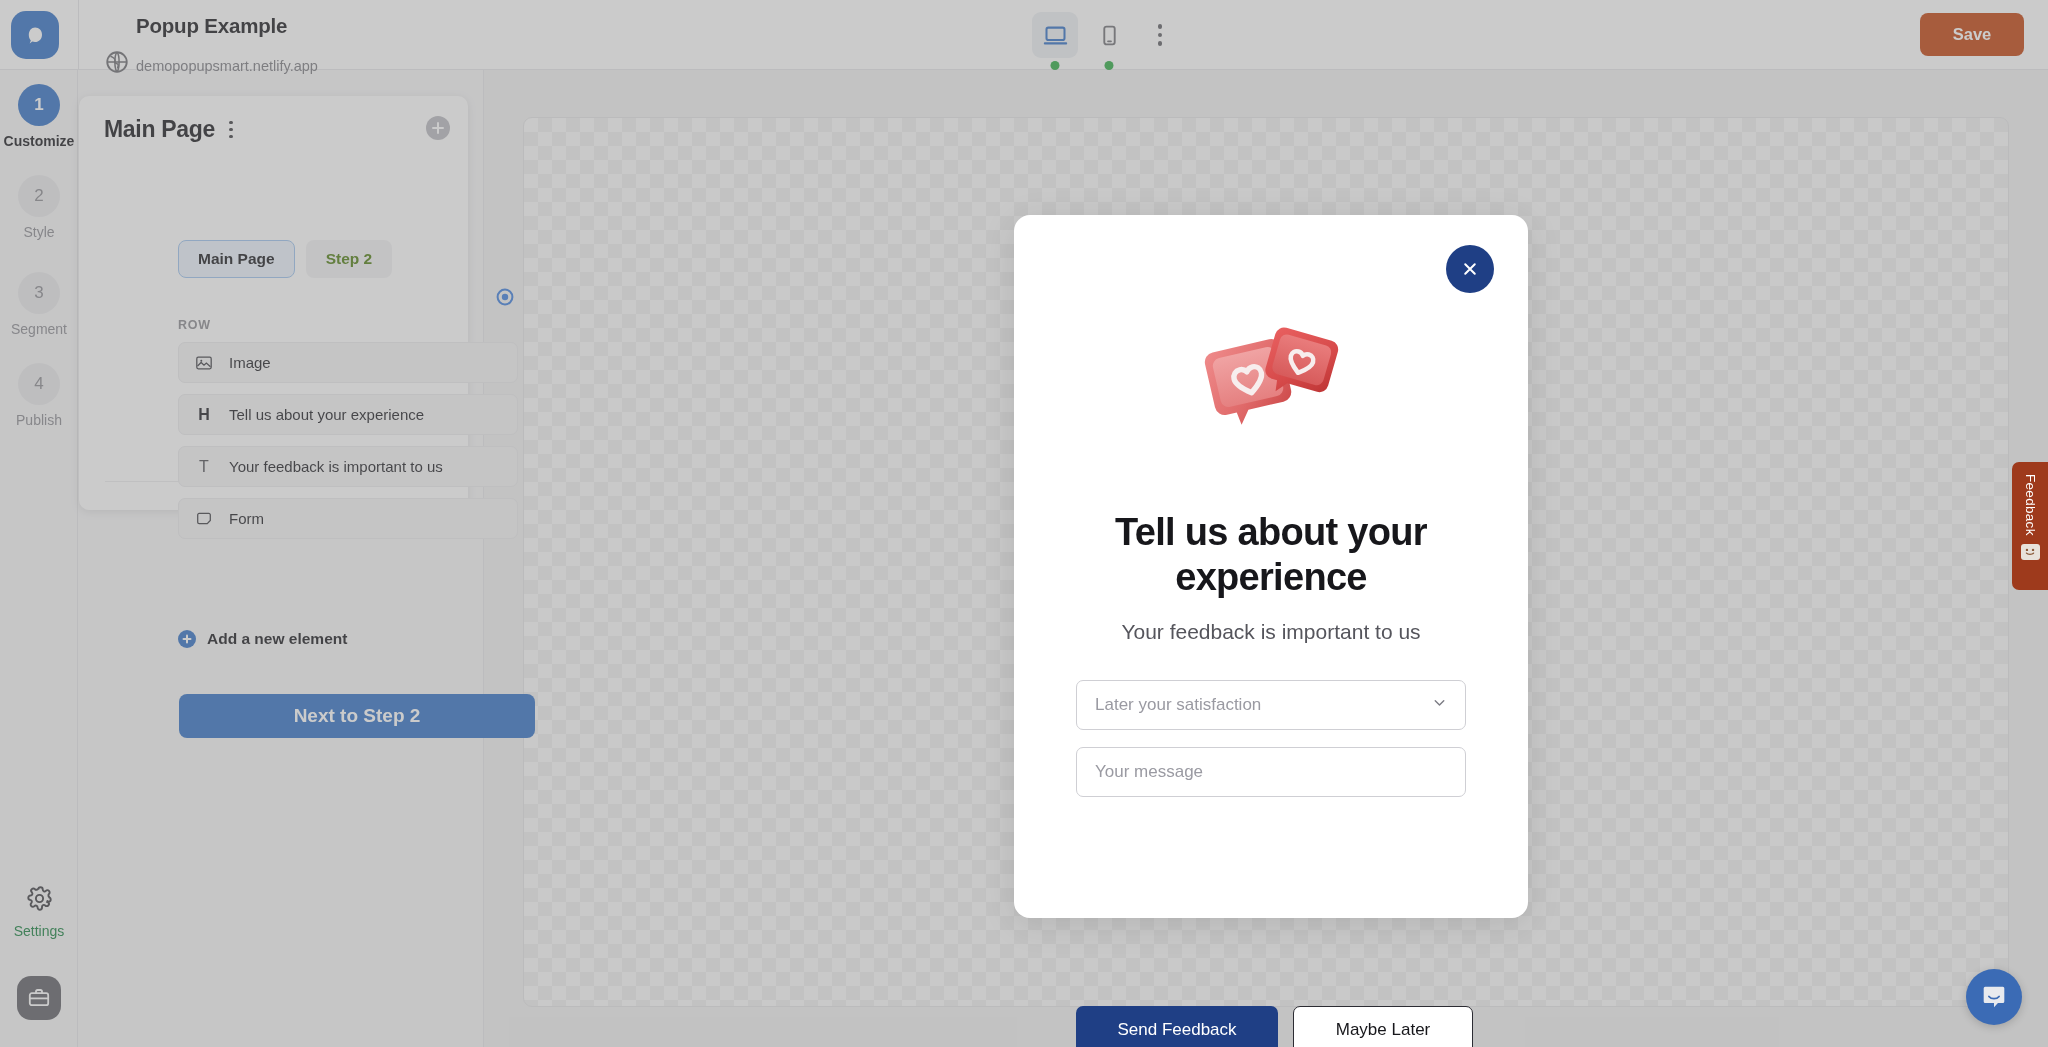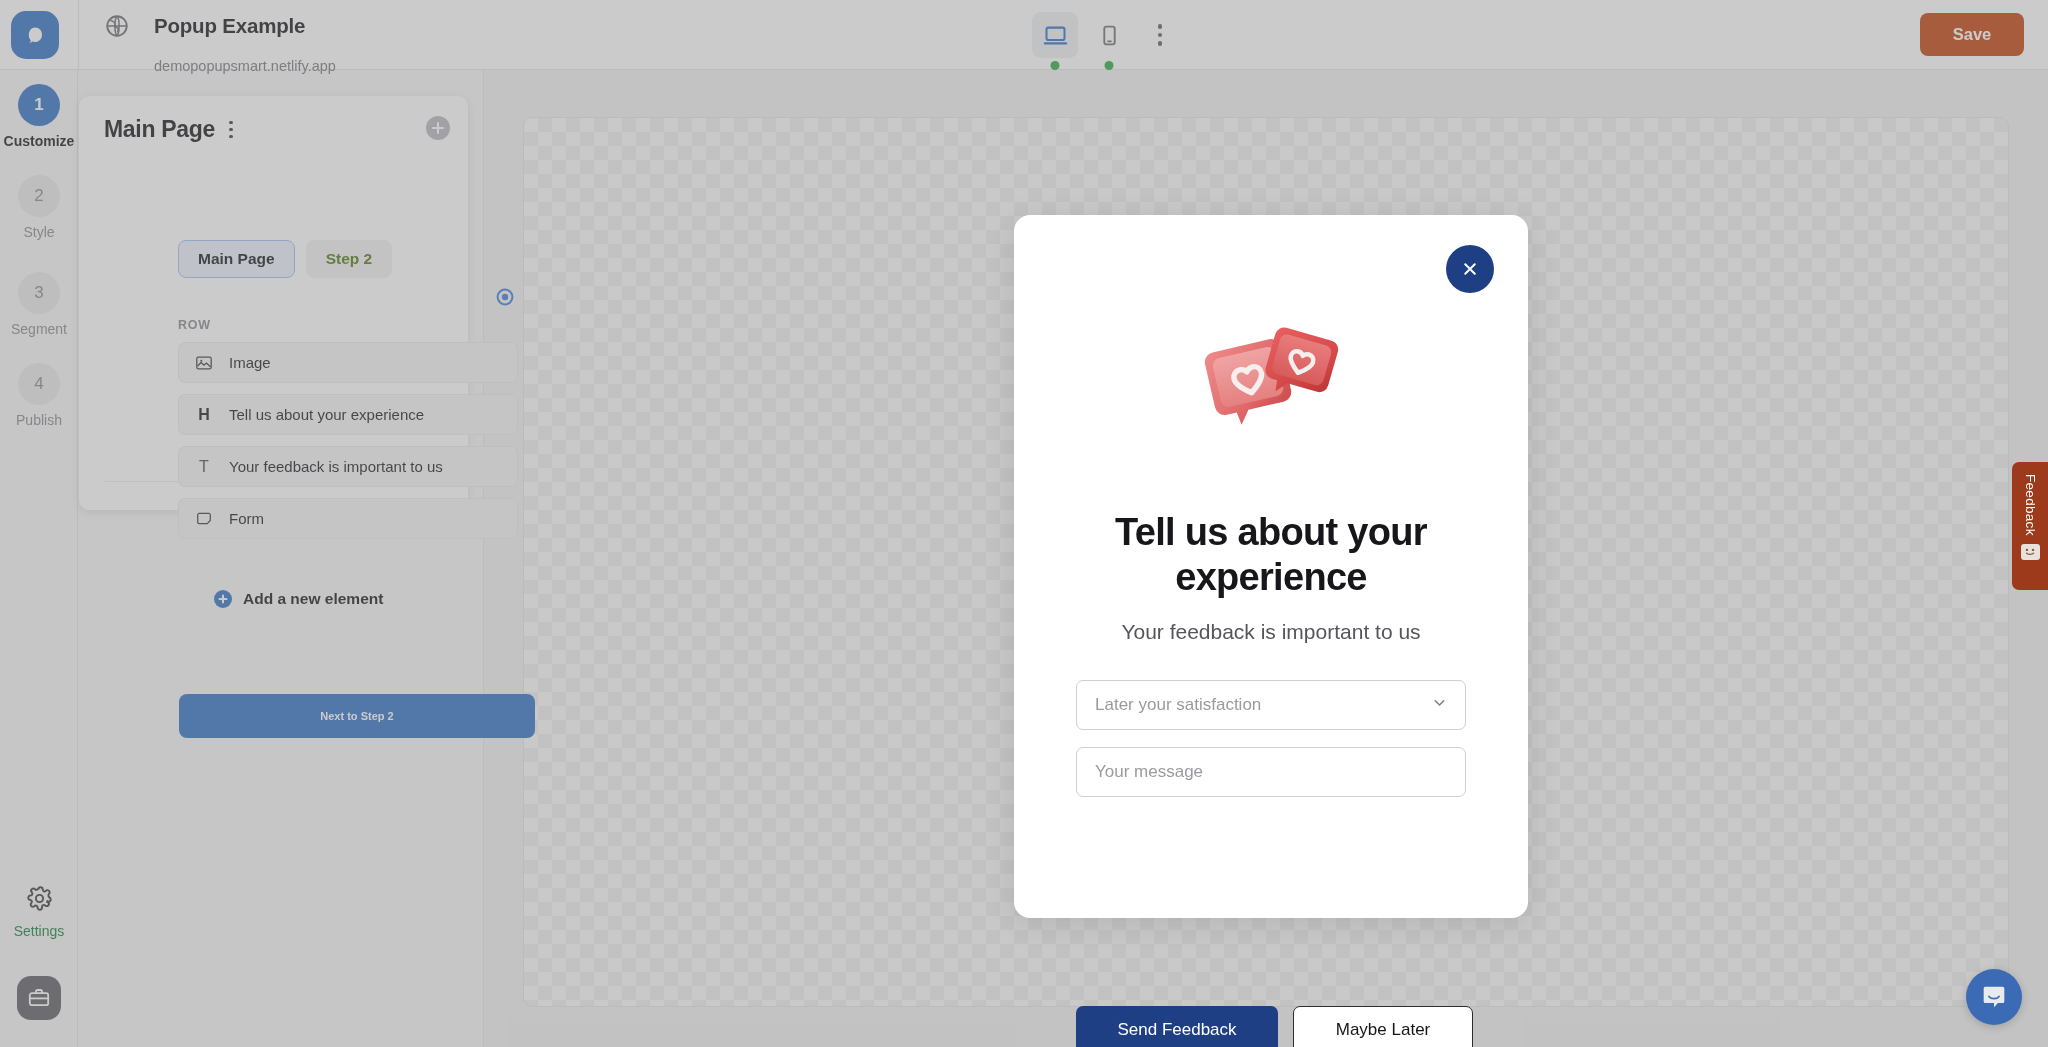--- a/index.html
+++ b/index.html
@@ -39,21 +39,21 @@
     display: flex; align-items: center; justify-content: center;
   }
   #logo svg { display: block; }
   #topbar-divider {
     position: absolute; left: 78px; top: 0;
     width: 1px; height: 70px;
     background: #e6e6e8;
   }
   #site-info {
     position: absolute; left: 104px; top: 13px;
-    display: flex; align-items: flex-start; gap: 24px;
+    display: flex; align-items: flex-end; gap: 6px;
   }
   #globe-icon { width: 26px; height: 26px; color: #6a6a6f; flex: none; }
   .site-text { display: flex; flex-direction: column; line-height: 1.25; }
   #site-title { font-size: 20.5px; font-weight: 700; color: #16161a; letter-spacing: -0.2px; }
   #site-url   { font-size: 14.5px; color: #7a7a80; margin-top: 18px; }
 
   #device-group {
     position: absolute; left: 1032px; top: 12px;
     display: flex; align-items: flex-start; gap: 8px;
   }
@@ -209,41 +209,41 @@
   .el-icon.letter { font-size: 16px; font-weight: 700; color: #1b1b20; }
   .el-icon.letter-t { font-size: 16px; font-weight: 500; color: #4c4c52; }
   .el-label { font-size: 15px; color: #1b1b20; }
 
   #panel-divider {
     position: absolute; left: 26px; right: 26px; bottom: 28px;
     height: 1px; background: #ececee;
   }
 
   #add-element {
-    position: absolute; left: 100px; top: 520px;
-    display: flex; align-items: center; gap: 11px; cursor: pointer; margin-left: 36px;
+    position: absolute; left: 100px; top: 560px;
+    display: flex; align-items: center; gap: 11px; cursor: pointer;
   }
   #add-element-icon {
     width: 18px; height: 18px; border-radius: 50%;
     background: #2f6fc4; position: relative; flex: none;
   }
   #add-element-icon::before, #add-element-icon::after {
     content: ""; position: absolute; background: #fff; border-radius: 1px;
     left: 50%; top: 50%; transform: translate(-50%, -50%);
   }
   #add-element-icon::before { width: 9px; height: 2px; }
   #add-element-icon::after  { width: 2px; height: 9px; }
   #add-element-label { font-size: 15.5px; font-weight: 700; color: #16161a; }
 
   #next-step-btn {
     position: absolute; left: 101px; top: 624px;
     width: 356px; height: 44px;
     border-radius: 8px;
     background: #2f6fc4; color: #ffffff;
-    font-size: 11px; font-weight: 600;
+    font-size: 19px; font-weight: 600;
     border: none; cursor: pointer;
     font-family: "Liberation Sans", sans-serif;
   }
 
   
   #canvas-area {
     position: absolute; left: 484px; top: 70px;
     width: 1564px; height: 977px;
     background: #f1f1f1;
   }

